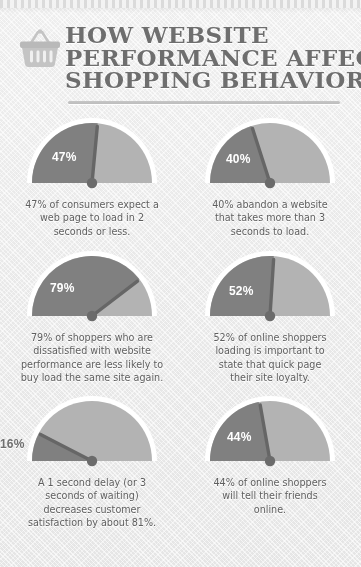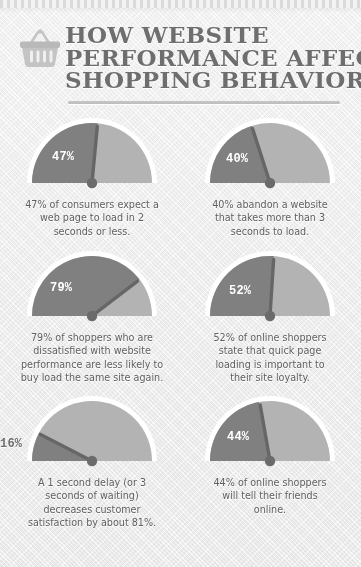--- a/index.html
+++ b/index.html
@@ -115,21 +115,21 @@
     left: 50%;
     top: 4px;
     transform: translateX(-50%);
     width: 136px;
     height: 72px;
   }
   .gauge svg { display: block; }
 
   .pct-label {
     position: absolute;
-    font-family: Liberation Mono, monospace;
+    font-family: Liberation Sans, sans-serif;
     font-weight: bold;
     font-size: 12px;
     color: #ffffff;
     letter-spacing: 0.2px;
     pointer-events: none;
   }
   .pct-label.outside {
     color: #6f6f6f;
     text-shadow: 0 1px 0 #ffffff;
   }
@@ -250,22 +250,22 @@
             <path d="M8 65 A60 60 0 0 1 128 65 Z" fill="#b3b3b3"></path>
             <path d="M68 65 L8 65 A60 60 0 0 1 71.77 5.12 Z" fill="#808080"></path>
             <line x1="68" y1="65" x2="71.6" y2="8.5" stroke="#666666" stroke-width="3.4" stroke-linecap="round"></line>
             <circle cx="68" cy="65" r="5.2" fill="#6b6b6b"></circle>
           </svg>
         </div>
         <div class="pct-label" style="left:49px; top:37px;">52%</div>
       </div>
       <div class="caption">
         <div>52% of online shoppers</div>
+        <div>loading is important to</div>
         <div>state that quick page</div>
-        <div>loading is important to</div>
         <div>their site loyalty.</div>
       </div>
     </div>
 
     <div class="cell col-left row-3">
       <div class="gauge-wrap">
         <div class="gauge">
           <svg viewBox="0 0 136 72" width="136" height="72">
             <path d="M3 65 A65 65 0 0 1 133 65 Z" fill="#ffffff"></path>
             <path d="M8 65 A60 60 0 0 1 128 65 Z" fill="#b3b3b3"></path>

